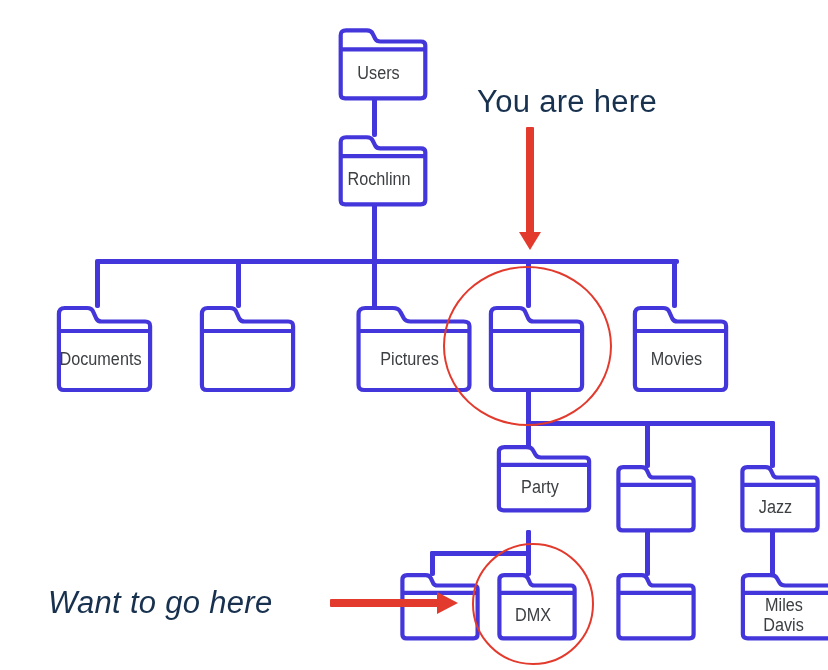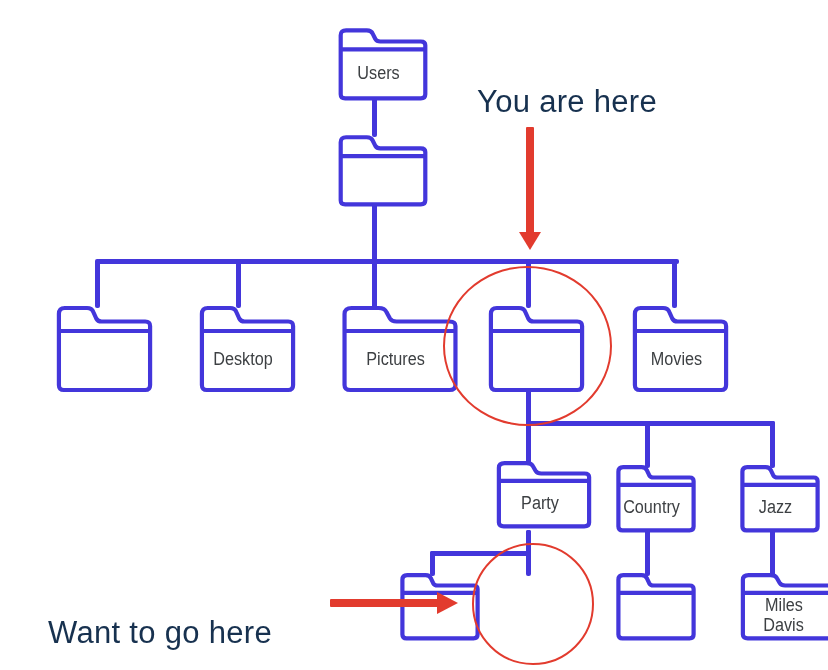--- a/index.html
+++ b/index.html
@@ -61,40 +61,43 @@
     <div class="folder-label">
         <span>Users</span>
       </div>
   </div>
 
   <div class="folder" style="left:330px;top:134px;width:90px;height:72px">
     <svg viewBox="0 0 100 88" preserveAspectRatio="none">
       <path class="f-shape" d="M8,86 Q3,86 3,81 L3,10 Q3,4 9,4 L32,4 Q37,4 38.5,8 L41.5,14.5 Q43,17.5 47,17.5 L92,17.5 Q97,17.5 97,22 L97,81 Q97,86 92,86 Z"></path>
       <line class="f-line" x1="3" y1="27" x2="97" y2="27"></line>
     </svg>
+    <div class="folder-label">
+        <span>Rochlinn</span>
+      </div>
   </div>
 
   <div class="folder" style="left:48px;top:304px;width:97px;height:88px">
     <svg viewBox="0 0 100 88" preserveAspectRatio="none">
       <path class="f-shape" d="M8,86 Q3,86 3,81 L3,10 Q3,4 9,4 L32,4 Q37,4 38.5,8 L41.5,14.5 Q43,17.5 47,17.5 L92,17.5 Q97,17.5 97,22 L97,81 Q97,86 92,86 Z"></path>
       <line class="f-line" x1="3" y1="27" x2="97" y2="27"></line>
     </svg>
+    <div class="folder-label">
+        <span>Documents</span>
+      </div>
   </div>
 
   <div class="folder" style="left:191px;top:304px;width:97px;height:88px">
     <svg viewBox="0 0 100 88" preserveAspectRatio="none">
       <path class="f-shape" d="M8,86 Q3,86 3,81 L3,10 Q3,4 9,4 L32,4 Q37,4 38.5,8 L41.5,14.5 Q43,17.5 47,17.5 L92,17.5 Q97,17.5 97,22 L97,81 Q97,86 92,86 Z"></path>
       <line class="f-line" x1="3" y1="27" x2="97" y2="27"></line>
     </svg>
-    <div class="folder-label">
-        <span>Desktop</span>
-      </div>
   </div>
 
-  <div class="folder" style="left:333px;top:304px;width:118px;height:88px">
+  <div class="folder" style="left:347px;top:304px;width:118px;height:88px">
     <svg viewBox="0 0 100 88" preserveAspectRatio="none">
       <path class="f-shape" d="M8,86 Q3,86 3,81 L3,10 Q3,4 9,4 L32,4 Q37,4 38.5,8 L41.5,14.5 Q43,17.5 47,17.5 L92,17.5 Q97,17.5 97,22 L97,81 Q97,86 92,86 Z"></path>
       <line class="f-line" x1="3" y1="27" x2="97" y2="27"></line>
     </svg>
     <div class="folder-label">
         <span>Pictures</span>
       </div>
   </div>
 
   <div class="folder" style="left:480px;top:304px;width:97px;height:88px">
@@ -107,57 +110,63 @@
   <div class="folder" style="left:624px;top:304px;width:97px;height:88px">
     <svg viewBox="0 0 100 88" preserveAspectRatio="none">
       <path class="f-shape" d="M8,86 Q3,86 3,81 L3,10 Q3,4 9,4 L32,4 Q37,4 38.5,8 L41.5,14.5 Q43,17.5 47,17.5 L92,17.5 Q97,17.5 97,22 L97,81 Q97,86 92,86 Z"></path>
       <line class="f-line" x1="3" y1="27" x2="97" y2="27"></line>
     </svg>
     <div class="folder-label">
         <span>Movies</span>
       </div>
   </div>
 
-  <div class="folder" style="left:488px;top:460px;width:96px;height:68px">
+  <div class="folder" style="left:488px;top:444px;width:96px;height:68px">
     <svg viewBox="0 0 100 88" preserveAspectRatio="none">
       <path class="f-shape" d="M8,86 Q3,86 3,81 L3,10 Q3,4 9,4 L32,4 Q37,4 38.5,8 L41.5,14.5 Q43,17.5 47,17.5 L92,17.5 Q97,17.5 97,22 L97,81 Q97,86 92,86 Z"></path>
       <line class="f-line" x1="3" y1="27" x2="97" y2="27"></line>
     </svg>
     <div class="folder-label">
         <span>Party</span>
       </div>
   </div>
 
   <div class="folder" style="left:608px;top:464px;width:80px;height:68px">
     <svg viewBox="0 0 100 88" preserveAspectRatio="none">
       <path class="f-shape" d="M8,86 Q3,86 3,81 L3,10 Q3,4 9,4 L32,4 Q37,4 38.5,8 L41.5,14.5 Q43,17.5 47,17.5 L92,17.5 Q97,17.5 97,22 L97,81 Q97,86 92,86 Z"></path>
       <line class="f-line" x1="3" y1="27" x2="97" y2="27"></line>
     </svg>
-    <div class="folder-label">
-        <span>Country</span>
-      </div>
   </div>
 
   <div class="folder" style="left:732px;top:464px;width:80px;height:68px">
     <svg viewBox="0 0 100 88" preserveAspectRatio="none">
       <path class="f-shape" d="M8,86 Q3,86 3,81 L3,10 Q3,4 9,4 L32,4 Q37,4 38.5,8 L41.5,14.5 Q43,17.5 47,17.5 L92,17.5 Q97,17.5 97,22 L97,81 Q97,86 92,86 Z"></path>
       <line class="f-line" x1="3" y1="27" x2="97" y2="27"></line>
     </svg>
     <div class="folder-label">
         <span>Jazz</span>
       </div>
   </div>
 
   <div class="folder" style="left:392px;top:572px;width:80px;height:68px">
     <svg viewBox="0 0 100 88" preserveAspectRatio="none">
       <path class="f-shape" d="M8,86 Q3,86 3,81 L3,10 Q3,4 9,4 L32,4 Q37,4 38.5,8 L41.5,14.5 Q43,17.5 47,17.5 L92,17.5 Q97,17.5 97,22 L97,81 Q97,86 92,86 Z"></path>
       <line class="f-line" x1="3" y1="27" x2="97" y2="27"></line>
     </svg>
   </div>
 
+  <div class="folder" style="left:489px;top:572px;width:80px;height:68px">
+    <svg viewBox="0 0 100 88" preserveAspectRatio="none">
+      <path class="f-shape" d="M8,86 Q3,86 3,81 L3,10 Q3,4 9,4 L32,4 Q37,4 38.5,8 L41.5,14.5 Q43,17.5 47,17.5 L92,17.5 Q97,17.5 97,22 L97,81 Q97,86 92,86 Z"></path>
+      <line class="f-line" x1="3" y1="27" x2="97" y2="27"></line>
+    </svg>
+    <div class="folder-label">
+        <span>DMX</span>
+      </div>
+  </div>
 
   <div class="folder" style="left:608px;top:572px;width:80px;height:68px">
     <svg viewBox="0 0 100 88" preserveAspectRatio="none">
       <path class="f-shape" d="M8,86 Q3,86 3,81 L3,10 Q3,4 9,4 L32,4 Q37,4 38.5,8 L41.5,14.5 Q43,17.5 47,17.5 L92,17.5 Q97,17.5 97,22 L97,81 Q97,86 92,86 Z"></path>
       <line class="f-line" x1="3" y1="27" x2="97" y2="27"></line>
     </svg>
   </div>
 
   <div class="folder" style="left:732px;top:572px;width:96px;height:68px">
     <svg viewBox="0 0 100 88" preserveAspectRatio="none">
@@ -170,20 +179,20 @@
     </div>
   </div>
 
   <div class="annotation-text" style="left:429px;top:84px;margin-left:48px;">You are here</div>
 
   <div class="arrow-shaft" style="left:526px;top:127px;width:8px;height:106px"></div>
   <div class="arrow-head down" style="left:519px;top:232px"></div>
 
   <div class="red-circle" style="left:443px;top:266px;width:165px;height:156px"></div>
 
-  <div class="annotation-text" style="left:48px;top:615px;">Want to go here</div>
+  <div class="annotation-text" style="left:48px;top:585px;font-style:italic;">Want to go here</div>
 
   <div class="arrow-shaft" style="left:330px;top:599px;width:108px;height:8px"></div>
   <div class="arrow-head right" style="left:437px;top:592px"></div>
 
   <div class="red-circle" style="left:472px;top:543px;width:118px;height:118px"></div>
 
 </div>
 
 </body></html>

